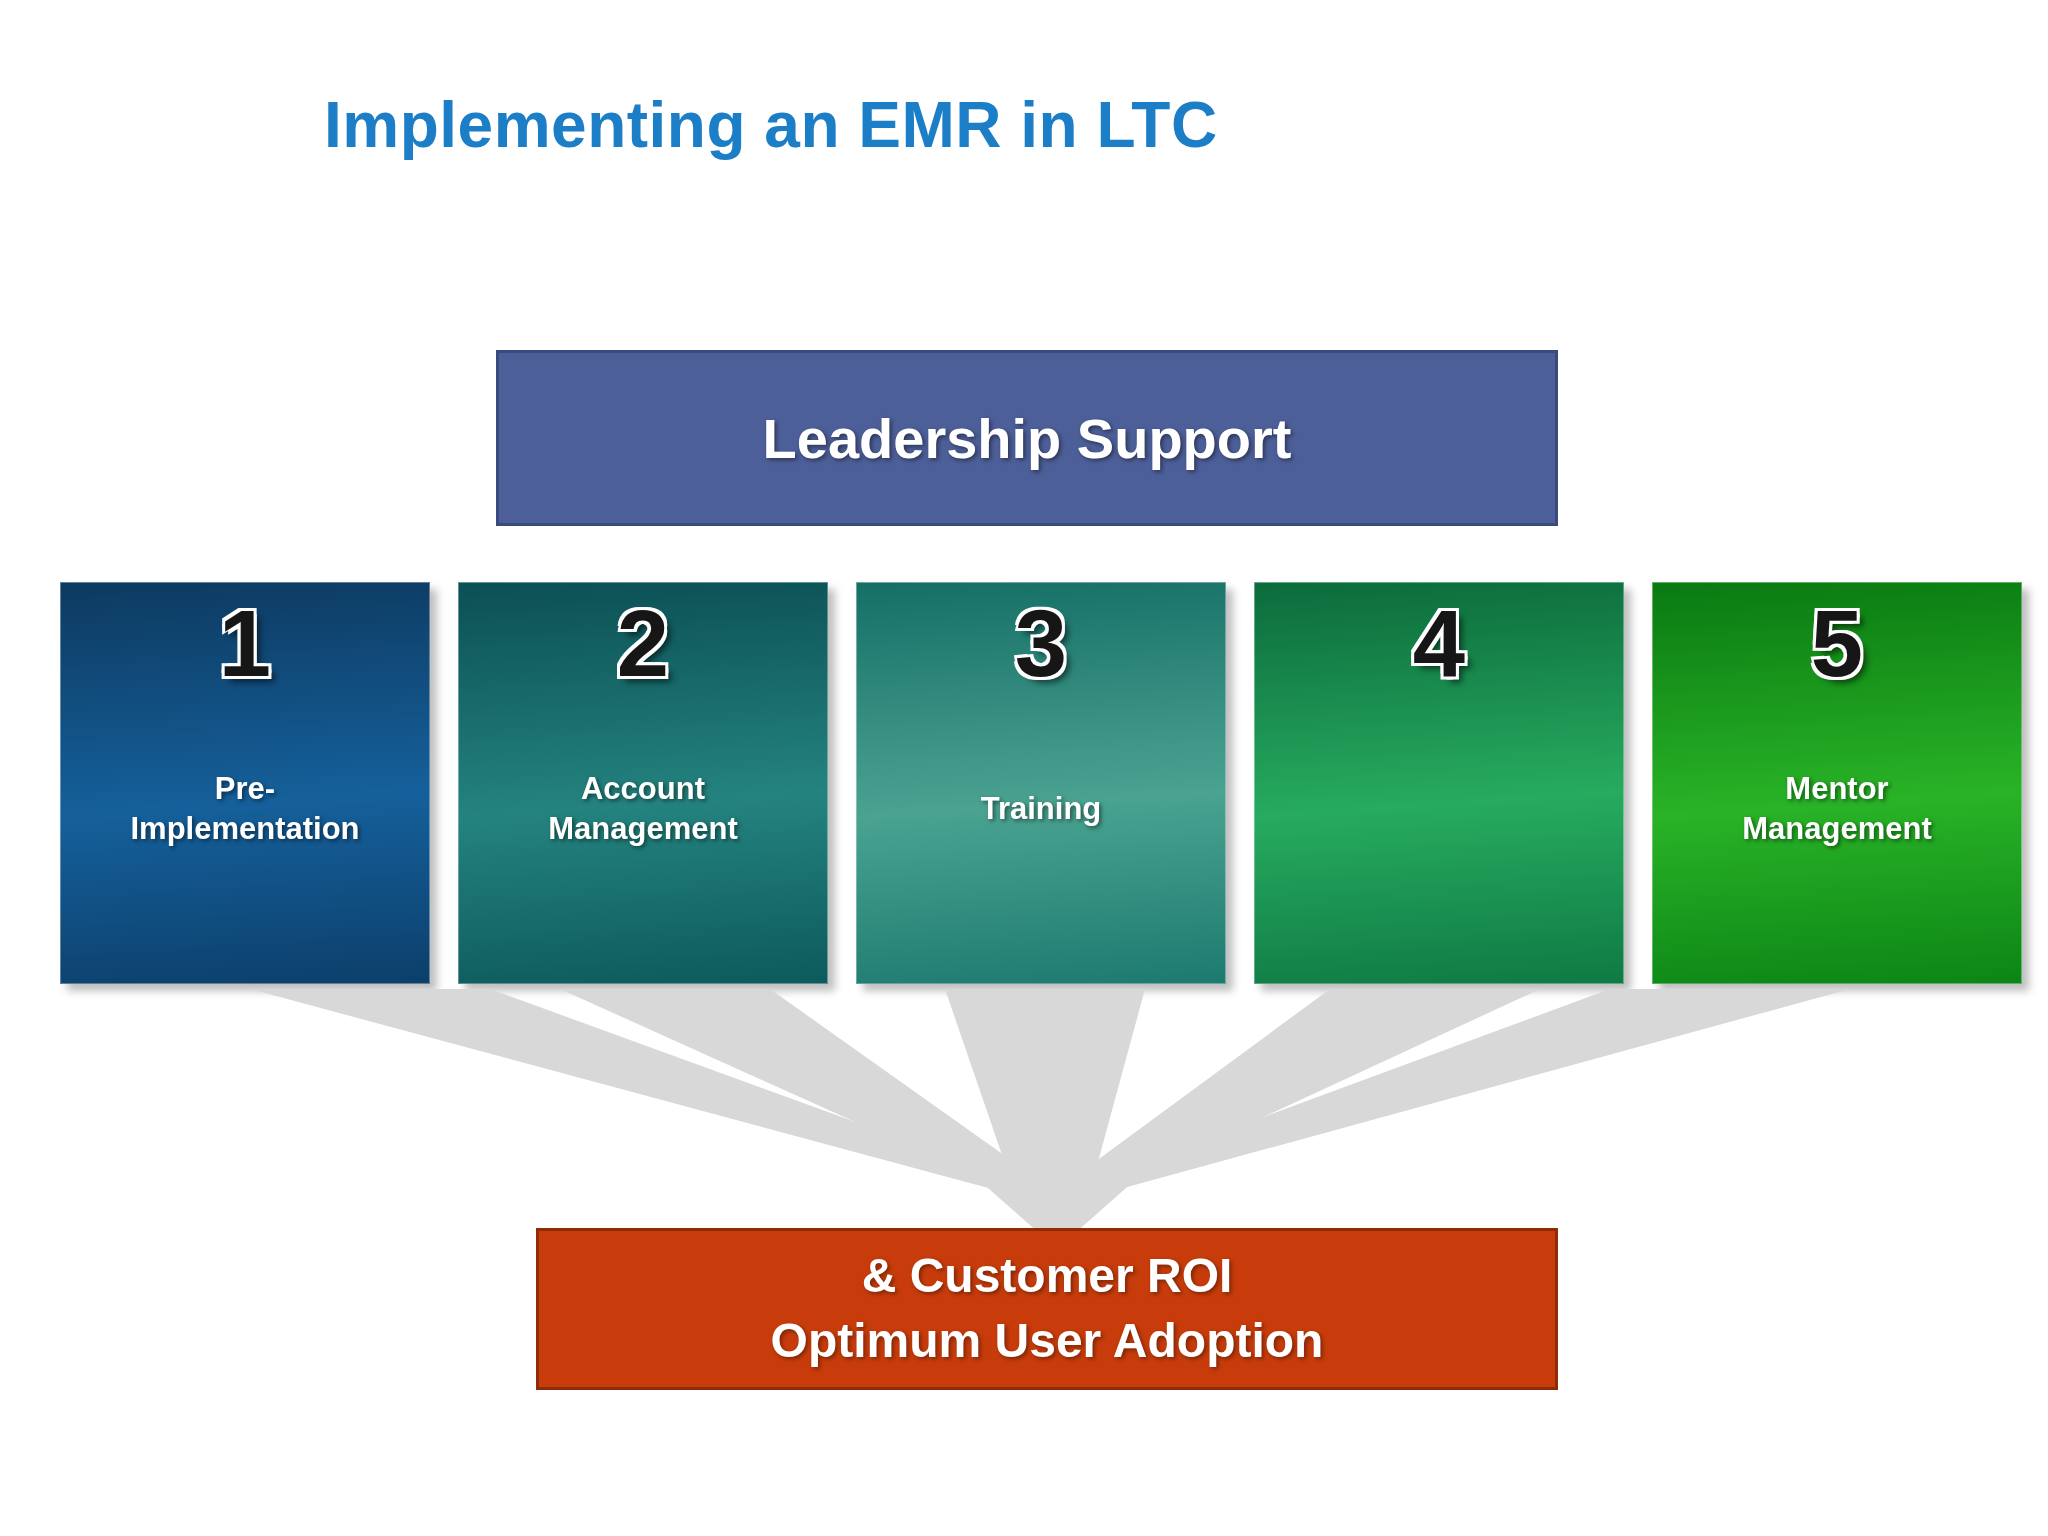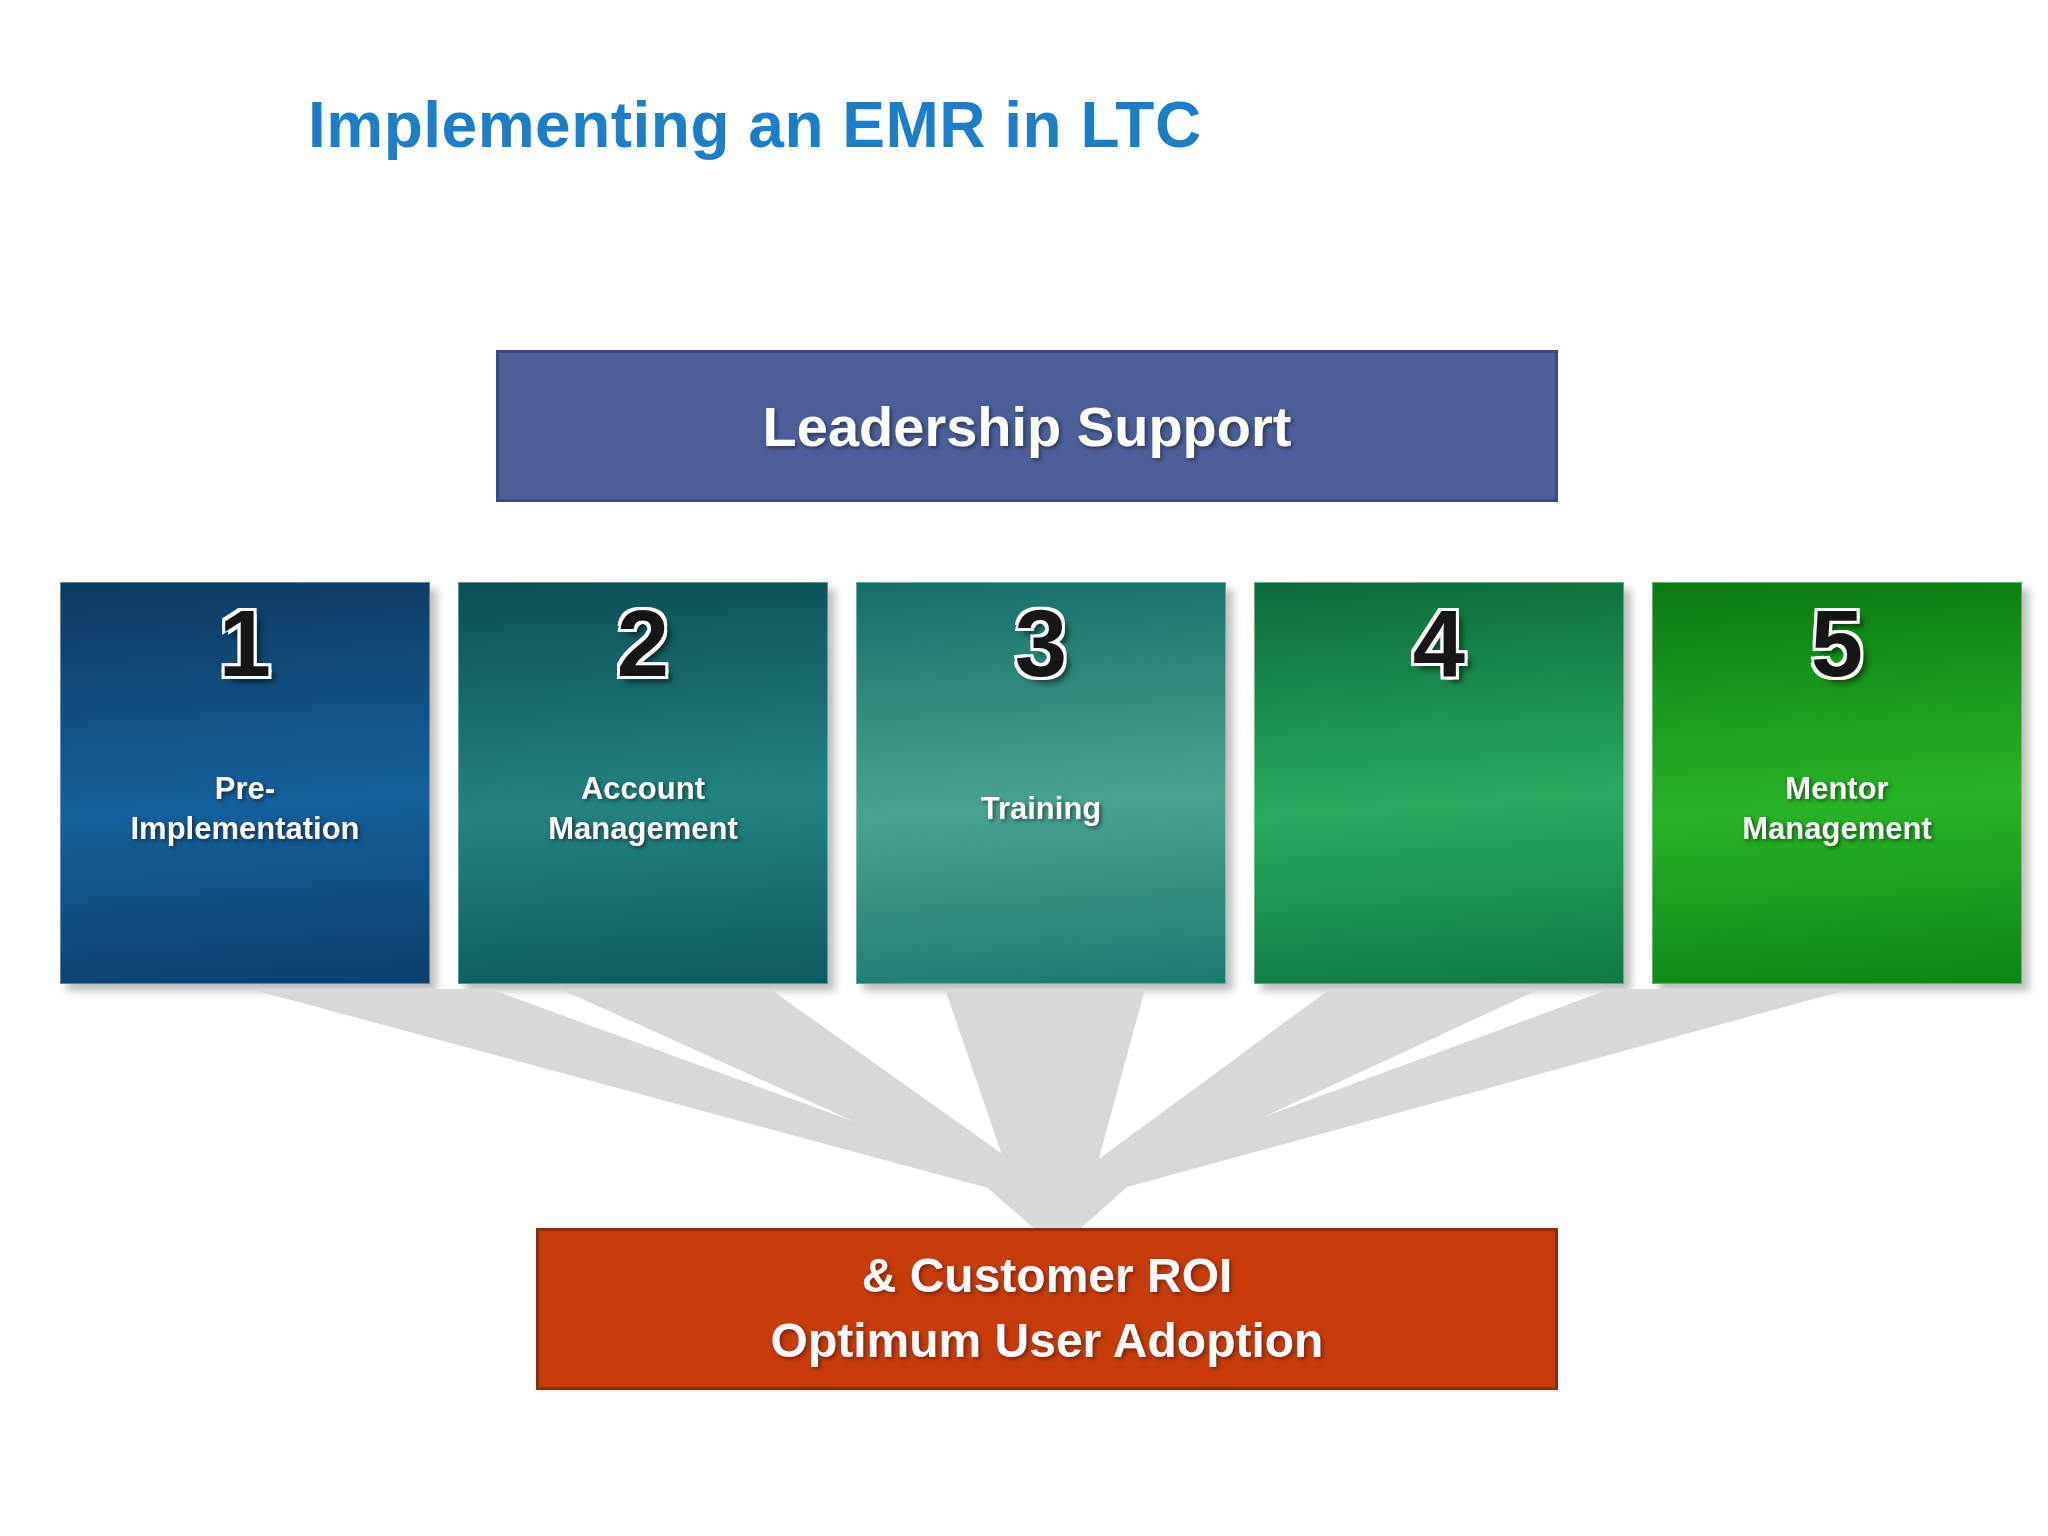--- a/index.html
+++ b/index.html
@@ -10,33 +10,33 @@
   }
   .slide {
     position: relative;
     width: 2048px;
     height: 1536px;
     background: #ffffff;
     overflow: hidden;
   }
   .page-title {
     position: absolute;
-    left: 308px;
+    left: 324px;
     top: 88px;
     font-size: 64px;
     font-weight: bold;
     color: #1b7ec6;
     letter-spacing: 0.5px;
   }
   .banner {
     position: absolute;
     left: 496px;
     top: 350px;
     width: 1062px;
-    height: 152px;
+    height: 176px;
     background: #4d5f99;
     border: 3px solid #3a4a7e;
     box-sizing: border-box;
     display: flex;
     align-items: center;
     justify-content: center;
   }
   .banner-label {
     color: #ffffff;
     font-size: 56px;

